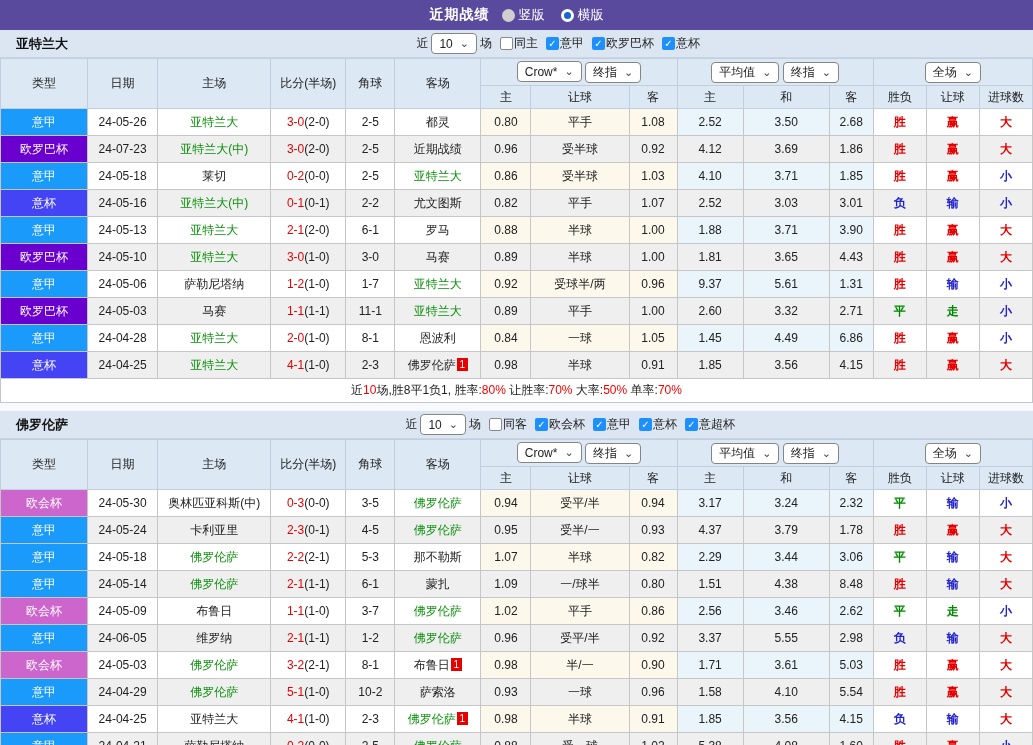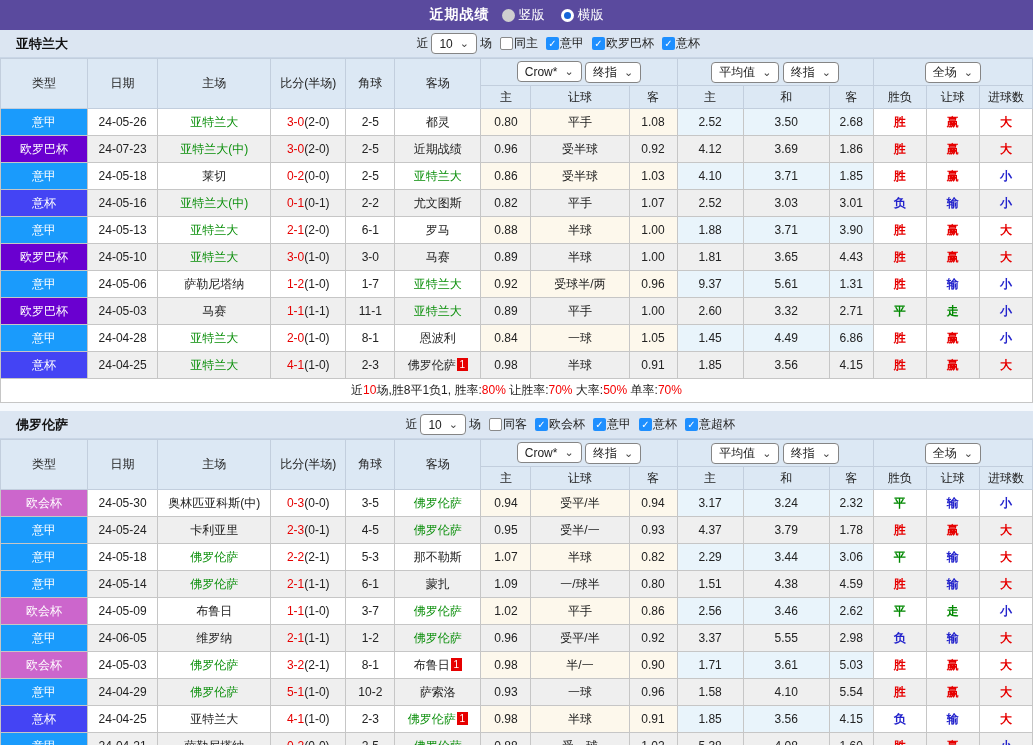--- a/index.html
+++ b/index.html
@@ -479,21 +479,21 @@
               <td>24-05-14</td>
               <td><span class="team-link focus">佛罗伦萨</span></td>
               <td><span class="score-ft">2-1</span><span class="half">(1-1)</span></td>
               <td>6-1</td>
               <td><span class="team-link">蒙扎</span></td>
               <td class="hcell">1.09</td>
               <td class="hcell">一/球半</td>
               <td class="hcell">0.80</td>
               <td class="ecell">1.51</td>
               <td class="ecell">4.38</td>
-              <td class="ecell">4.59</td>
+              <td class="ecell">8.48</td>
               <td class="res" style="color: rgb(230, 0, 0);">胜</td>
               <td class="res" style="color: rgb(35, 35, 204);">输</td>
               <td class="res" style="color: rgb(230, 0, 0);">大</td>
             </tr>
             <tr class="odd">
               <td class="type" style="background: rgb(204, 102, 204);">欧会杯</td>
               <td>24-05-09</td>
               <td><span class="team-link">布鲁日</span></td>
               <td><span class="score-ft">1-1</span><span class="half">(1-0)</span></td>
               <td>3-7</td>

